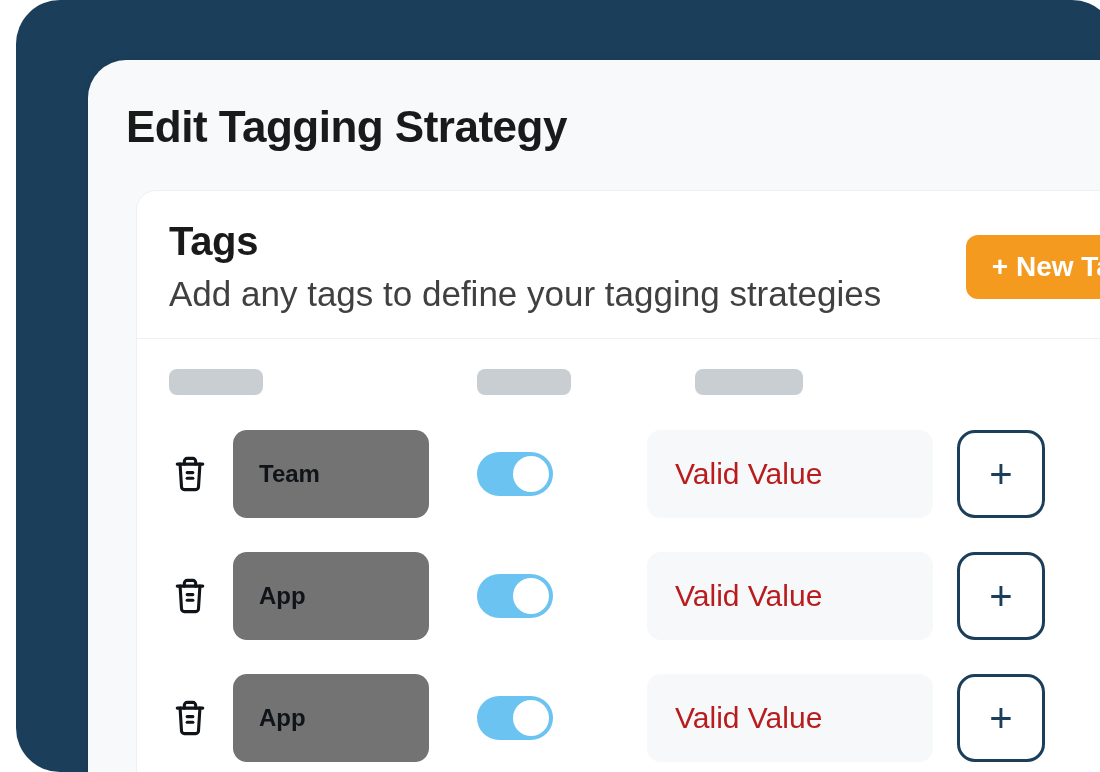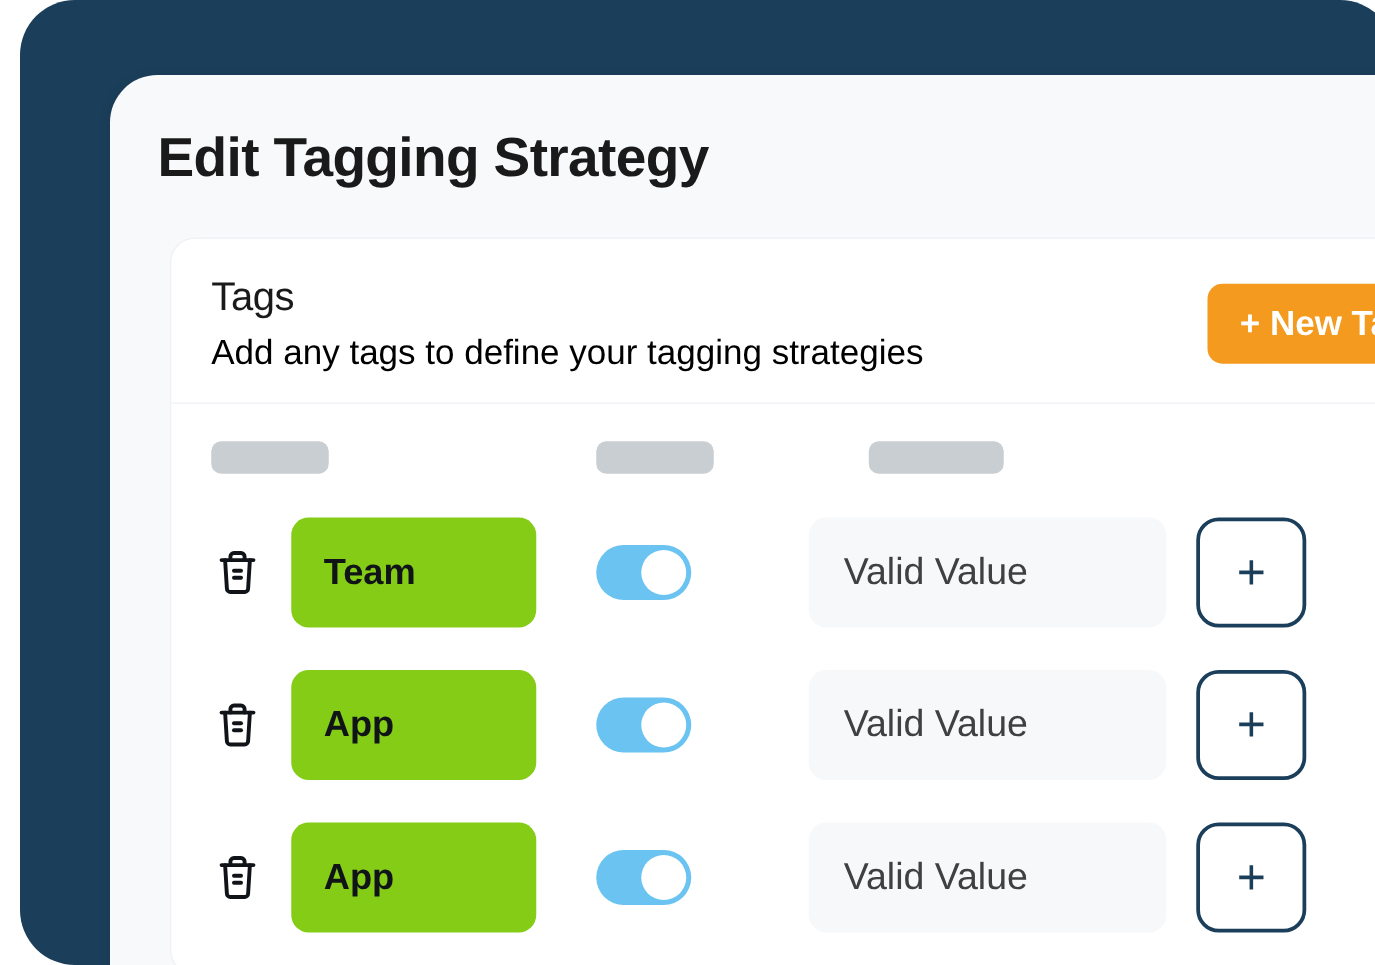--- a/index.html
+++ b/index.html
@@ -56,29 +56,29 @@
       justify-content: space-between;
       padding: 28px 32px 24px 32px;
       border-bottom: 1px solid #eef0f3;
     }
     .card-header-left {
       display: flex;
       flex-direction: column;
       gap: 10px;
     }
     .section-title {
-      font-size: 32px;
-      font-weight: 400;
+      font-size: 40px;
+      font-weight: 700;
       color: #1a1a1a;
       letter-spacing: -0.3px;
     }
     .section-subtitle {
-      font-size: 28px;
+      font-size: 35px;
       font-weight: 400;
-      color: #000000;
+      color: #404040;
     }
     .new-tag-btn {
       background: #f39a1f;
       color: #ffffff;
       font-size: 28px;
       font-weight: 700;
       border: none;
       border-radius: 12px;
       padding: 16px 26px;
       cursor: pointer;
@@ -114,26 +114,26 @@
       cursor: pointer;
     }
     .trash-btn svg {
       width: 34px;
       height: 38px;
     }
     .tag-name-box {
       margin-left: 22px;
       width: 196px;
       height: 88px;
-      background: #84cc16;
+      background: #737373;
       border-radius: 14px;
       display: flex;
       align-items: center;
       padding-left: 26px;
-      font-size: 29px;
+      font-size: 24px;
       font-weight: 600;
       color: #101418;
     }
     .toggle-wrap {
       margin-left: 48px;
       width: 80px;
       display: flex;
       align-items: center;
     }
     .toggle {
@@ -157,21 +157,21 @@
       margin-left: 90px;
       width: 286px;
       height: 88px;
       background: #f6f8fa;
       border-radius: 14px;
       display: flex;
       align-items: center;
       padding-left: 28px;
       font-size: 30px;
       font-weight: 400;
-      color: #404040;
+      color: #b91c1c;
     }
     .plus-btn {
       margin-left: 24px;
       width: 88px;
       height: 88px;
       background: #ffffff;
       border: 3px solid #1b3e5a;
       border-radius: 18px;
       display: flex;
       align-items: center;

